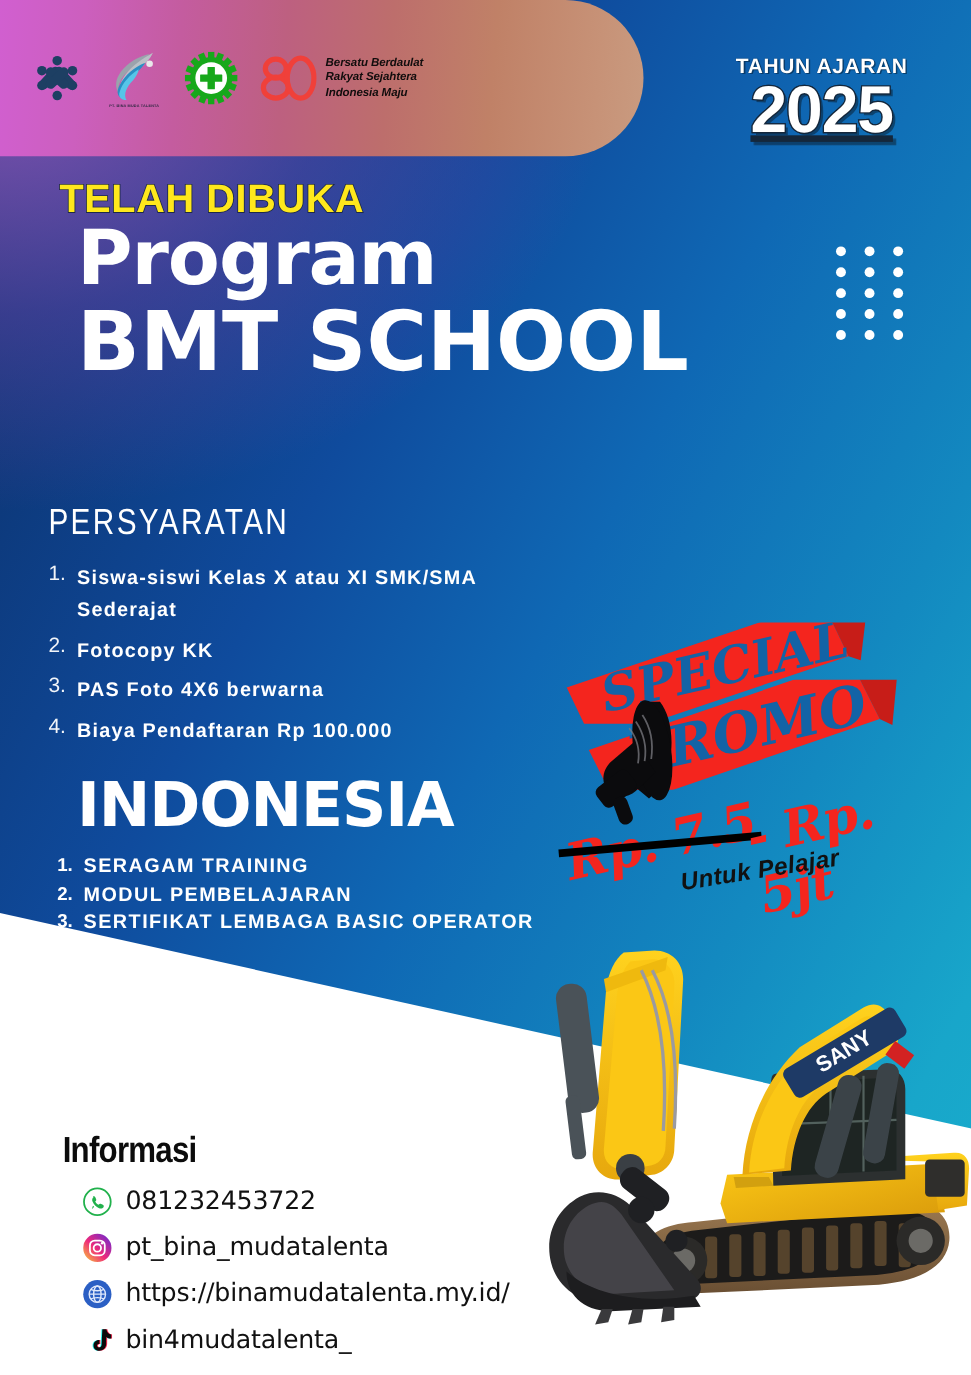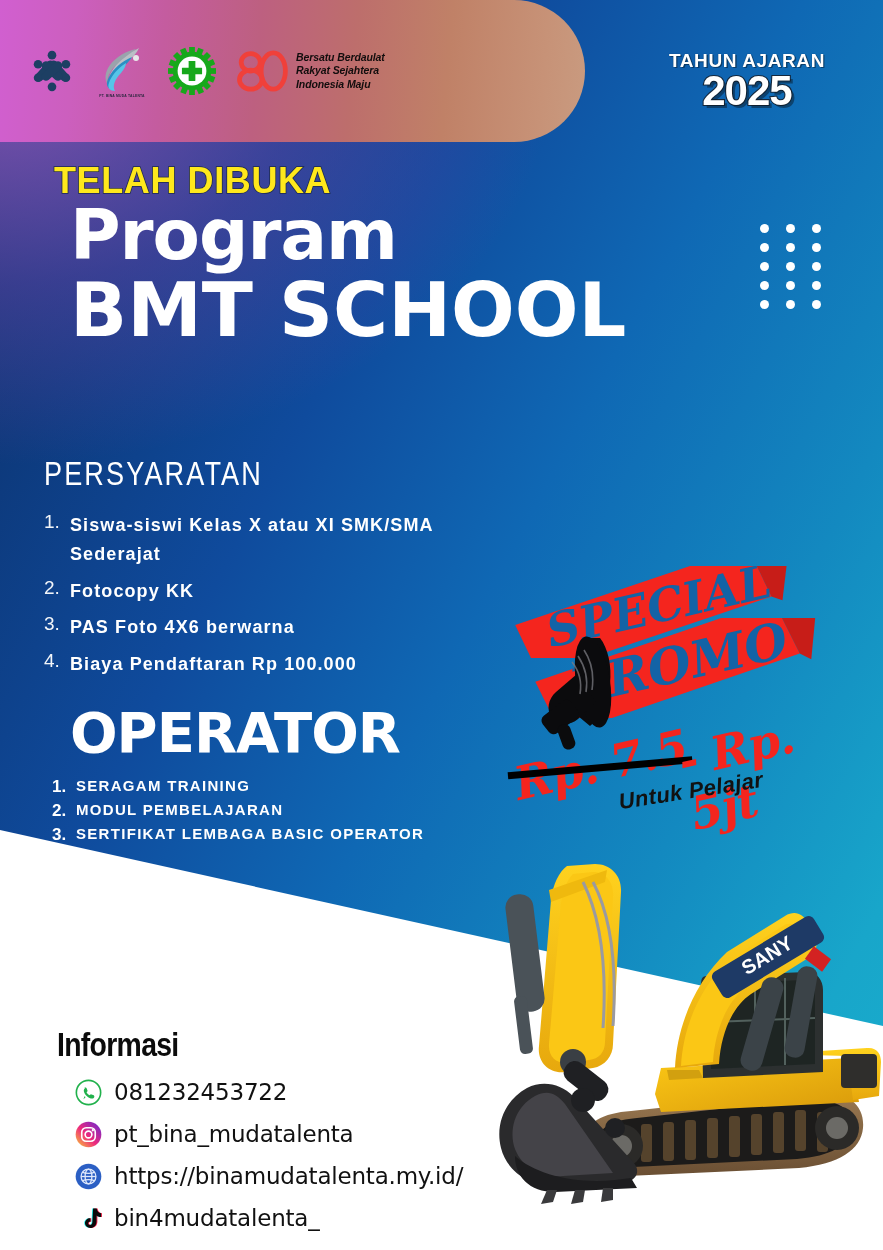--- a/index.html
+++ b/index.html
@@ -23,23 +23,23 @@
   .logo-pt{width:52px;height:56px;position:relative;}
   .pt-cap{position:absolute;left:0;bottom:1px;width:100%;text-align:center;font-size:3.4px;font-weight:700;color:#2c2740;letter-spacing:.2px;}
   .logo-k3{width:48px;height:48px;}
   .logo-80{display:flex;align-items:center;gap:8px;}
   .txt80{color:#120d0d;font-size:10.5px;font-weight:700;line-height:1.28;white-space:nowrap;letter-spacing:-.1px;font-style:italic;}
 
   
   .year-box{position:absolute;right:58px;top:50px;text-align:center;}
   .year-label{color:#fff;font-size:19px;font-weight:700;letter-spacing:.6px;
     text-shadow:0 0 1px #0c2f52, 1.4px 1.4px 0 rgba(6,32,56,.55);}
-  .year-num{color:#fff;font-size:42px;font-weight:700;line-height:.96;letter-spacing:-1px;margin-top:-1px;
+  .year-num{color:#fff;font-size:60px;font-weight:700;line-height:.96;letter-spacing:-1px;margin-top:-1px;
     -webkit-text-stroke:2.2px #15273b;paint-order:stroke fill;
-    text-shadow:3px 3px 0 rgba(10,25,40,.5);}
+    text-shadow:3px 3px 0 rgba(10,25,40,.5);text-decoration:underline;}
 
   
   .dotgrid{position:absolute;right:58px;top:224px;display:grid;grid-template-columns:repeat(3,13px);gap:10px 13px;}
   .dotgrid i{display:block;width:9px;height:9px;border-radius:50%;background:#fff;}
 
   
   .telah{position:absolute;left:54px;top:160px;font-size:36px;font-weight:800;letter-spacing:.6px;color:#ffe81c;
     -webkit-text-stroke:1.6px #1c2a4a;paint-order:stroke fill;}
   .title{position:absolute;left:70px;top:203px;color:#fff;line-height:.95;
     font-family:"DejaVu Sans",sans-serif;font-weight:700;letter-spacing:-1px;}
@@ -55,21 +55,21 @@
   .pers-n{font-size:19px;font-weight:400;min-width:20px;opacity:.95;}
   .pers-t{font-size:18px;font-weight:700;letter-spacing:1.1px;line-height:1.6;}
 
   
   .sect-fas{position:absolute;left:70px;top:705px;width:420px;}
   .fas-h{color:#fff;font-size:56px;font-weight:700;letter-spacing:-1px;line-height:1;
     font-family:"DejaVu Sans",sans-serif;}
   .fas-list{list-style:none;margin:14px 0 0 -18px;padding:0;}
   .fas-list li{display:flex;gap:5px;color:#fff;line-height:1.42;}
   .fas-n{font-size:17px;font-weight:700;min-width:19px;}
-  .fas-t{font-size:15px;font-weight:700;letter-spacing:1.3px;}
+  .fas-t{font-size:18px;font-weight:700;letter-spacing:1.3px;}
 
   
   .promo{position:absolute;left:500px;top:548px;width:380px;height:280px;}
   .ribbon{position:absolute;}
   .rb1{left:10px;top:18px;}
   .rb2{left:34px;top:70px;}
   .ribbon svg{display:block;}
   .megaphone{position:absolute;left:22px;top:84px;width:120px;height:118px;}
   .price{position:absolute;left:5px;top:168px;width:360px;height:90px;}
   .price-old{position:absolute;left:8px;top:22px;transform:rotate(-13deg);
@@ -225,21 +225,21 @@
         <span class="pers-t">PAS Foto 4X6 berwarna</span>
       </li>
       <li>
         <span class="pers-n">4.</span>
         <span class="pers-t">Biaya Pendaftaran Rp 100.000</span>
       </li>
     </ul>
   </div>
 
   <div class="sect-fas">
-    <div class="fas-h">OPERATOR</div>
+    <div class="fas-h">INDONESIA</div>
     <ul class="fas-list">
       <li>
         <span class="fas-n">1.</span>
         <span class="fas-t">SERAGAM TRAINING</span>
       </li>
       <li>
         <span class="fas-n">2.</span>
         <span class="fas-t">MODUL PEMBELAJARAN</span>
       </li>
       <li>

